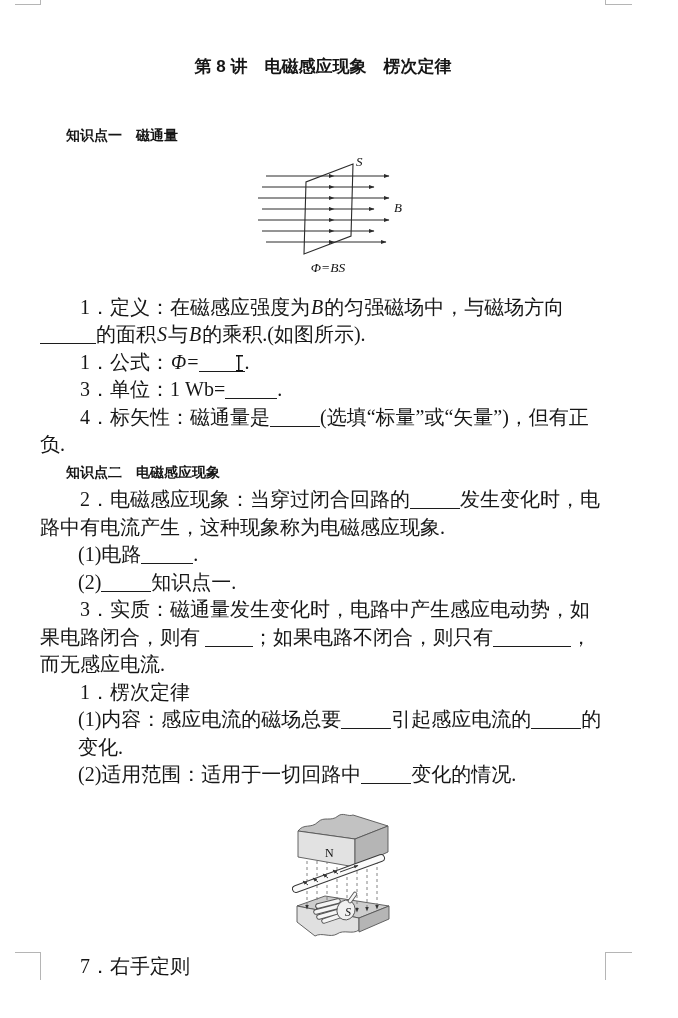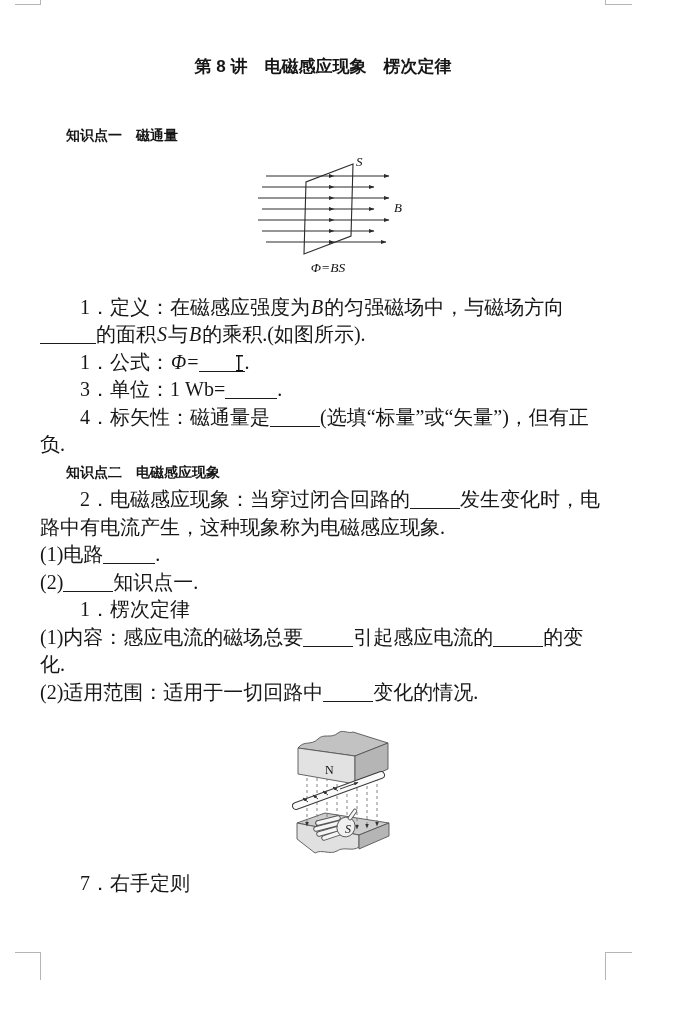--- a/index.html
+++ b/index.html
@@ -13,21 +13,21 @@
   .crop.tr{left:605px;top:0;width:26px;height:4px;border-bottom:1px solid #b5b5b5;border-left:1px solid #b5b5b5;}
   .crop.bl{left:15px;top:952px;width:25px;height:27px;border-top:1px solid #b5b5b5;border-right:1px solid #b5b5b5;}
   .crop.br{left:605px;top:952px;width:26px;height:27px;border-top:1px solid #b5b5b5;border-left:1px solid #b5b5b5;}
 
   .content{position:absolute;left:40px;top:54px;width:566px;}
   p{margin:0;font-size:20px;line-height:27.5px;}
   p.title{text-align:center;font-size:17px;font-weight:bold;line-height:26px;margin-bottom:42px;
           font-family:"Liberation Sans","DejaVu Sans",sans-serif;}
   p.kp{font-weight:bold;text-indent:1.85em;font-family:Liberation Sans, sans-serif;font-size:14px;}
   p.body{text-indent:2em;}
-  p.flush{text-indent:0;}
+  p.flush{text-indent:0;margin-left:38px;}
   .var{font-style:italic;font-family:"Liberation Serif","DejaVu Serif",serif;padding:0 1px;}
   .blank{display:inline-block;height:13px;border-bottom:1px solid #1c1c1c;vertical-align:-3px;}
   .ibeam{display:inline-block;width:9px;height:17px;margin-left:-10px;margin-right:1px;vertical-align:-3px;
     background:
       linear-gradient(#111,#111) top center/7px 1.5px no-repeat,
       linear-gradient(#111,#111) bottom center/7px 1.5px no-repeat,
       linear-gradient(#111,#111) center/1.5px 100% no-repeat;}
   .fig{text-align:center;}
   .fig1{margin:0 0 12px 0;}
   .fig1 svg{position:relative;left:8px;}
@@ -83,20 +83,21 @@
 
     <div>
         <p class="body"><span class="run">1．定义：在磁感应强度为</span><span class="var">B</span><span class="run">的匀强磁场中，与磁场方向</span><span class="blank" style="width: 56px;"></span><span class="run">的面积</span><span class="var">S</span><span class="run">与</span><span class="var">B</span><span class="run">的乘积.(如图所示).</span></p>
         <p class="body"><span class="run">1．公式：</span><span class="var">Φ</span><span class="run">=</span><span class="blank" style="width: 46px;"></span><span class="ibeam"></span><span class="run">.</span></p>
         <p class="body"><span class="run">3．单位：1 Wb=</span><span class="blank" style="width: 52px;"></span><span class="run">.</span></p>
         <p class="body"><span class="run">4．标矢性：磁通量是</span><span class="blank" style="width: 50px;"></span><span class="run">(选填“标量”或“矢量”)，但有正负.</span></p>
         <p class="kp"><span class="run">知识点二　电磁感应现象</span></p>
         <p class="body"><span class="run">2．电磁感应现象：当穿过闭合回路的</span><span class="blank" style="width: 50px;"></span><span class="run">发生变化时，电路中有电流产生，这种现象称为电磁感应现象.</span></p>
         <p class="flush"><span class="run">(1)电路</span><span class="blank" style="width: 52px;"></span><span class="run">.</span></p>
         <p class="flush"><span class="run">(2)</span><span class="blank" style="width: 50px;"></span><span class="run">知识点一.</span></p>
+        <p class="body"><span class="run">3．实质：磁通量发生变化时，电路中产生感应电动势，如果电路闭合，则有 </span><span class="blank" style="width: 48px;"></span><span class="run">；如果电路不闭合，则只有</span><span class="blank" style="width: 78px;"></span><span class="run">，而无感应电流.</span></p>
         <p class="body"><span class="run">1．楞次定律</span></p>
         <p class="flush"><span class="run">(1)内容：感应电流的磁场总要</span><span class="blank" style="width: 50px;"></span><span class="run">引起感应电流的</span><span class="blank" style="width: 50px;"></span><span class="run">的变化.</span></p>
         <p class="flush"><span class="run">(2)适用范围：适用于一切回路中</span><span class="blank" style="width: 50px;"></span><span class="run">变化的情况.</span></p>
       </div>
 
     <div class="fig fig2">
       <svg width="115" height="130" viewBox="0 0 115 130">
         <defs>
           <marker id="darr" markerWidth="7" markerHeight="6" refX="4.5" refY="2" orient="auto">
             <path d="M0,0 L5,2 L0,4 Z" fill="#333"></path>

